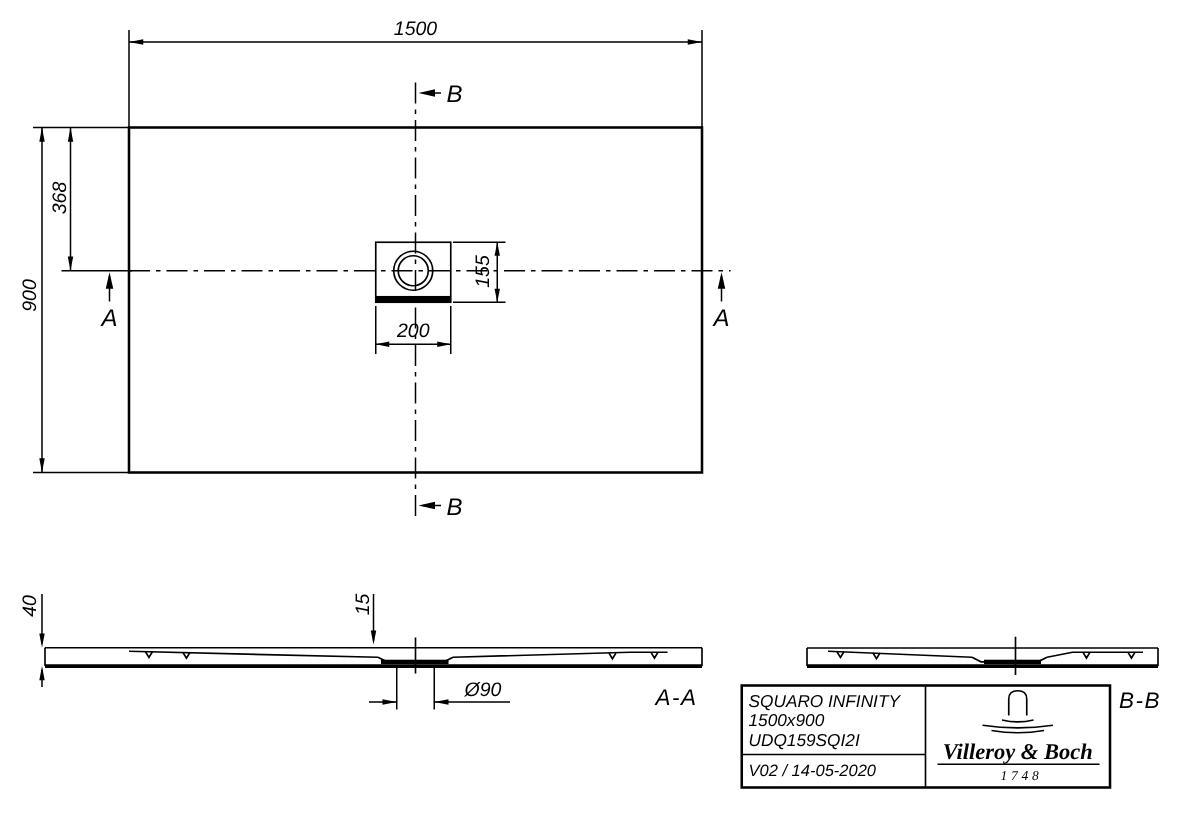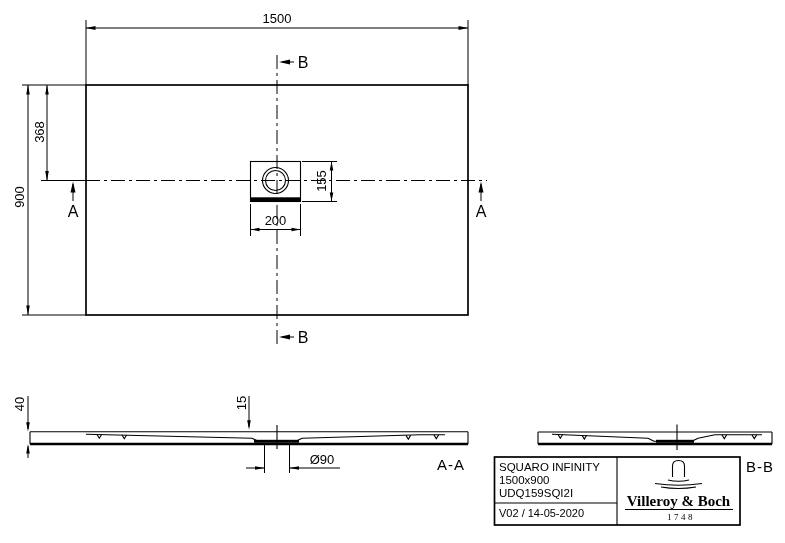--- a/index.html
+++ b/index.html
@@ -1,16 +1,16 @@
 <!DOCTYPE html>
 <html><head>
 <meta charset="utf-8">
 <style>
   html,body{margin:0;padding:0;background:#ffffff;}
-  #stage{position:relative;width:785px;height:543px;background:#ffffff;overflow:hidden;}
+  #stage{position:relative;width:785px;height:543px;background:#ffffff;overflow:hidden;font-style:italic;}
   svg{display:block;}
   svg text{font-family:"Liberation Sans",sans-serif;fill:#000;}
   .dim{font-size:13px;}
   .marker{font-size:16px;}
   .seclabel{font-size:15px;letter-spacing:1px;}
   .tb1{font-size:11.5px;}
   .tb2{font-size:11px;}
   .brand{font-family:"Liberation Serif",serif;font-weight:bold;font-size:15px;}
   .year{font-family:"Liberation Serif",serif;font-size:9px;letter-spacing:2.5px;}
   .ln{stroke:#000;stroke-width:1;fill:none;}

